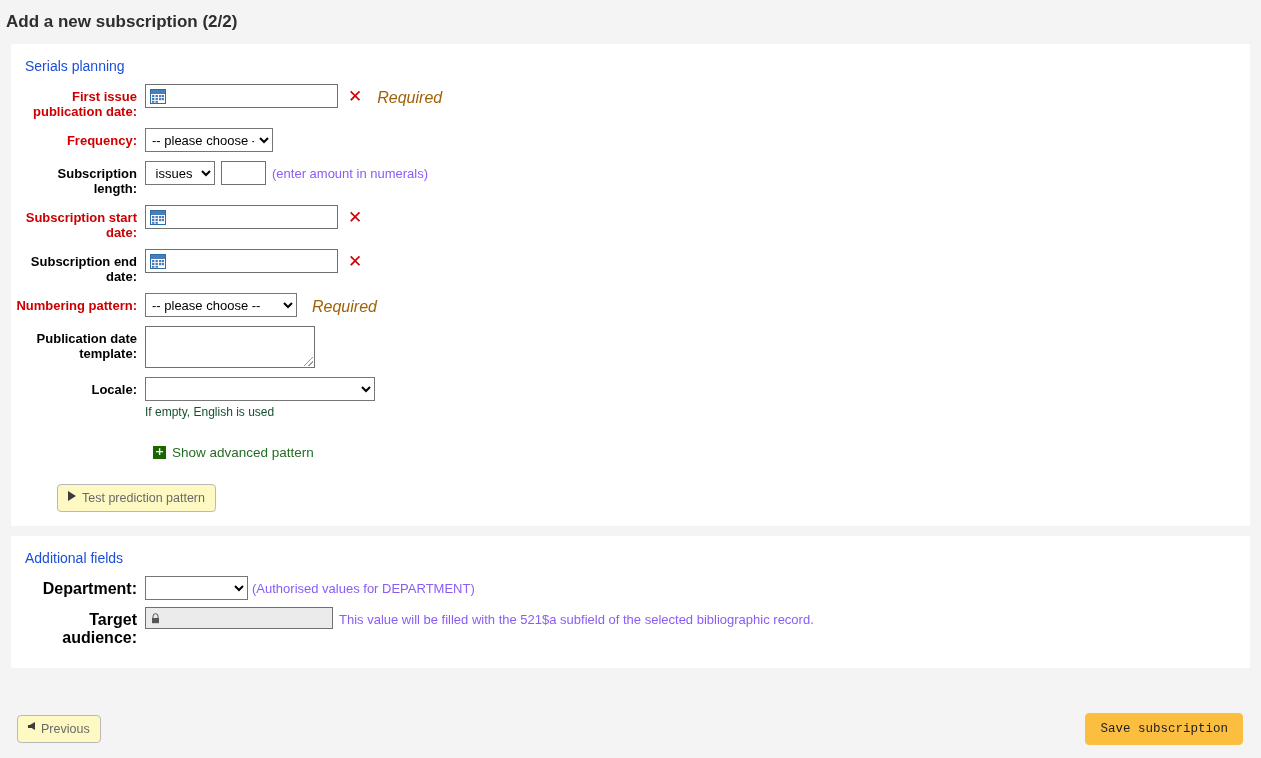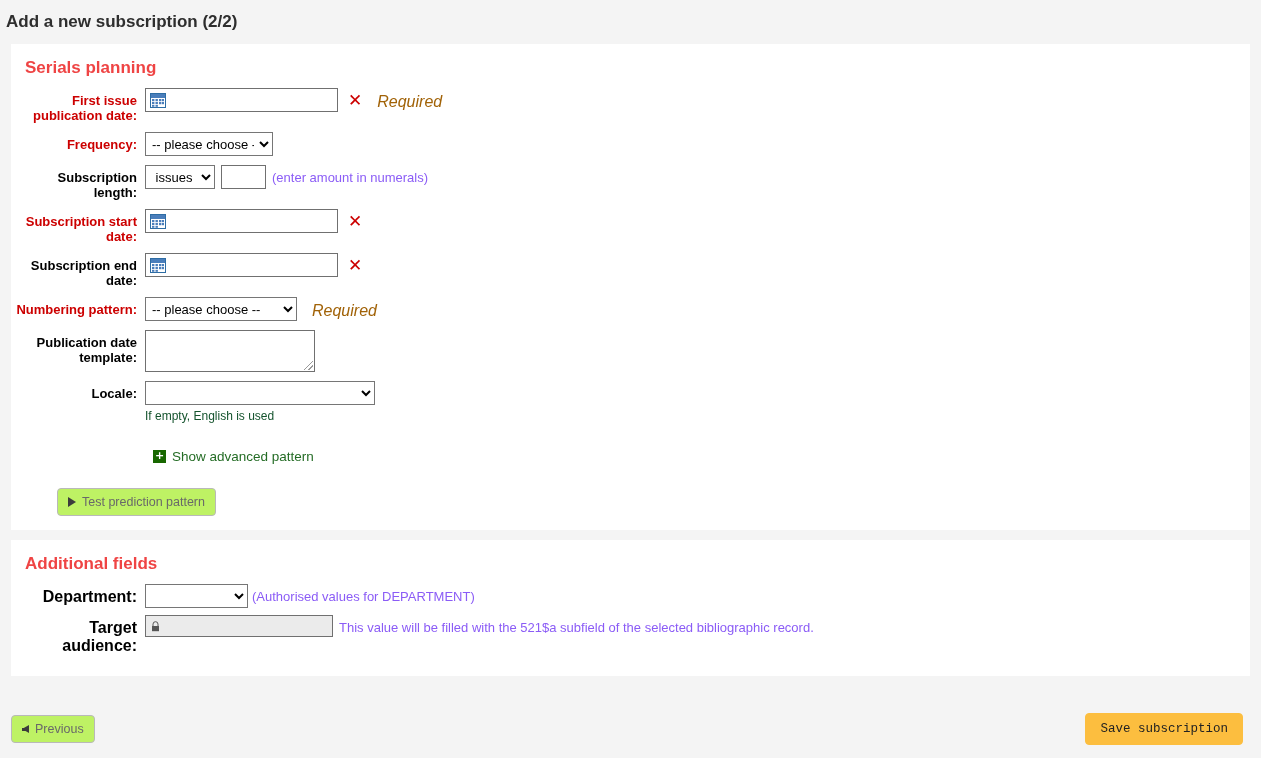--- a/index.html
+++ b/index.html
@@ -29,23 +29,23 @@
   
   .card {
     background: #ffffff;
     margin: 0 11px 0 11px;
     width: 1239px;
     padding: 0 0 14px 0;
   }
   .card-spacer { height: 10px; background: #f4f4f4; }
 
   .legend {
-    font-size: 17px;
-    color: #ef4444;
-    font-weight: bold;
+    font-size: 14px;
+    color: #1d4ed8;
+    font-weight: normal;
     padding: 14px 0 10px 14px;
     margin: 0;
   }
 
   
   .row {
     display: flex;
     align-items: flex-start;
     margin-bottom: 9px;
   }
@@ -176,27 +176,27 @@
     font-size: 13.5px;
     text-decoration: none;
     cursor: pointer;
   }
 
   
   .btn {
     font-family: "Liberation Sans", sans-serif;
     font-size: 12.5px;
     border: 1px solid #b9b9b9;
-    background: #bef264;
+    background: #fef9c3;
     color: #696969;
     border-radius: 4px;
     padding: 6px 10px;
     cursor: pointer;
     display: inline-flex;
-    align-items: center;
+    align-items: flex-start;
     gap: 6px;
   }
   .btn-test { margin: 24px 0 0 46px; }
   .tri {
     width: 0; height: 0;
     border-top: 5px solid transparent;
     border-bottom: 5px solid transparent;
     border-left: 8px solid #3c3c3c;
   }
   .arrow-left {
@@ -217,21 +217,21 @@
   
   .action-bar {
     position: absolute;
     left: 0; right: 0;
     bottom: 0;
     height: 58px;
     background: #f4f4f4;
     display: flex;
     align-items: center;
     justify-content: space-between;
-    padding: 0 18px 0 11px;
+    padding: 0 18px 0 17px;
   }
   .btn-save {
     background: #fcbe3f;
     border: 1px solid #fcbe3f;
     color: #222;
     font-size: 12.5px;
     border-radius: 4px;
     padding: 8px 14px;
     cursor: pointer;
     font-family: Liberation Mono, monospace;

